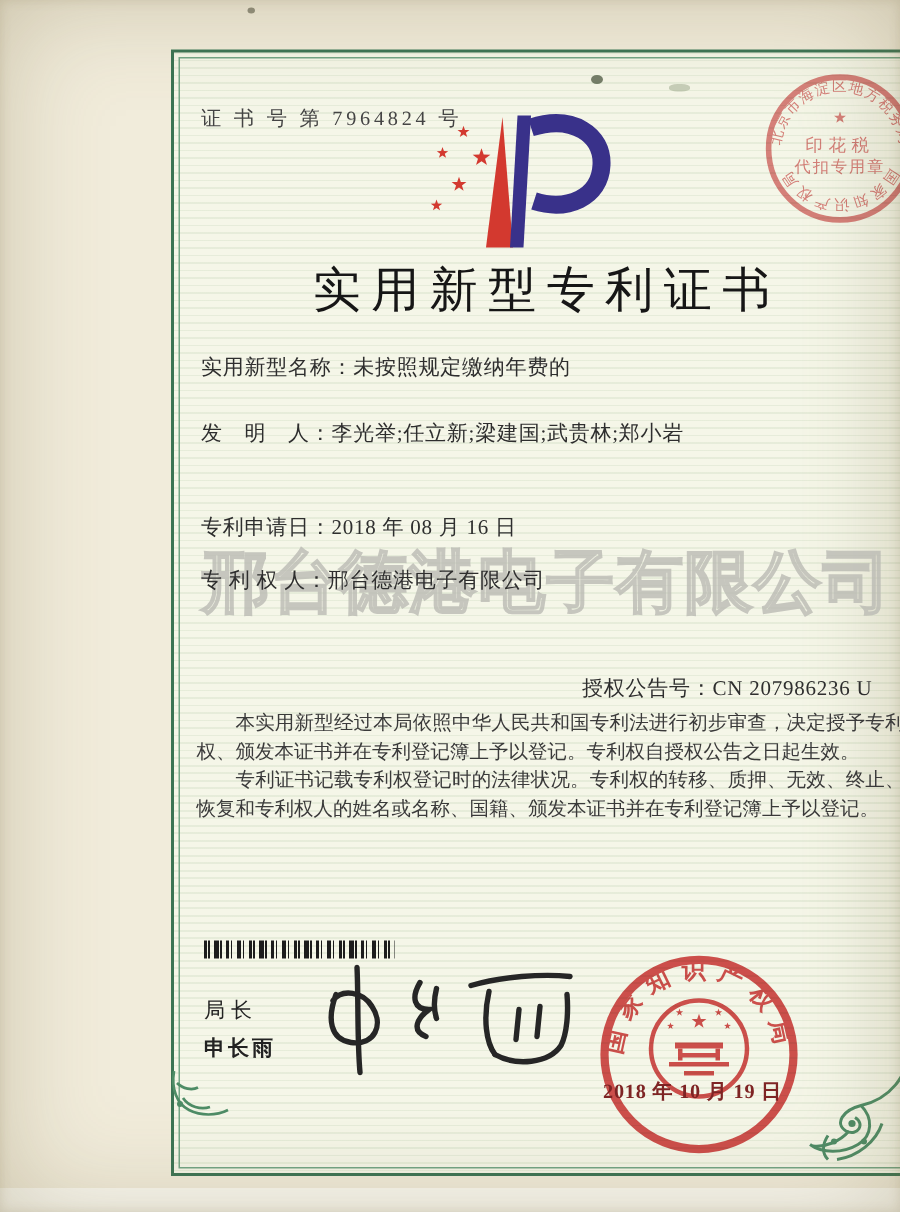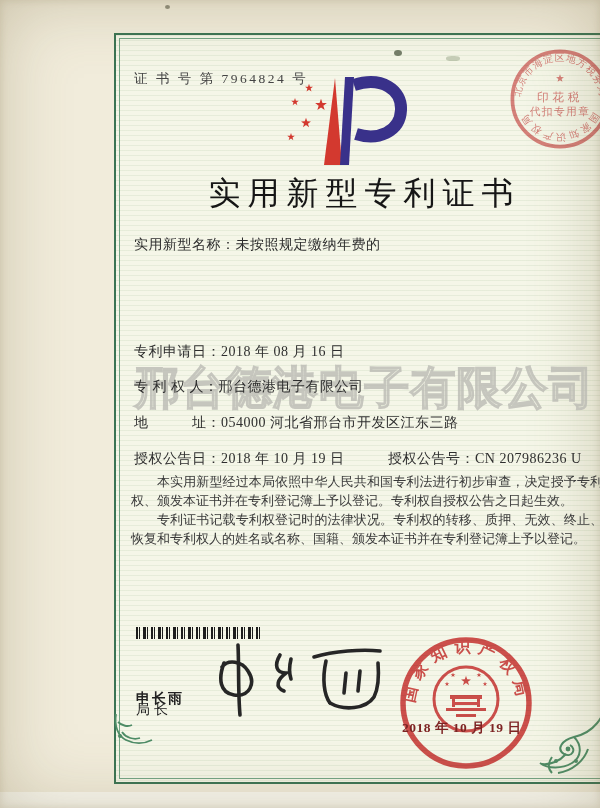--- a/index.html
+++ b/index.html
@@ -29,21 +29,21 @@
          -webkit-text-stroke:1.3px #bbbbb4;opacity:.8;z-index:1;white-space:nowrap;}
   .paras{left:15px;top:437px;width:472px;font-size:13px;line-height:19px;color:#3a3a3a;
          text-align:justify;z-index:2;}
   .paras p{margin:0;text-indent:2em;}
   .barcode{left:20px;top:592px;width:127px;height:12px;z-index:2;
          background:repeating-linear-gradient(90deg,
             #1c1c1c 0 2px, transparent 2px 3px,
             #1c1c1c 3px 4px, transparent 4px 7px,
             #1c1c1c 7px 10px, transparent 10px 11px,
             #1c1c1c 11px 12px, transparent 12px 15px);}
-  .director-title{left:20px;top:666px;font-size:14px;color:#222;letter-spacing:4px;text-align:right;}
+  .director-title{left:20px;top:630px;font-size:14px;color:#222;letter-spacing:4px;text-align:right;}
   .director-name{left:20px;top:655px;font-size:14px;color:#222;letter-spacing:2px;font-weight:bold;}
   .signature{left:78px;top:604px;z-index:4;}
   .office-seal{left:280px;top:598px;z-index:3;mix-blend-mode:multiply;opacity:.88;}
   .seal-date{left:286px;top:684px;font-size:13.5px;font-weight:bold;color:#7e2424;
          letter-spacing:.5px;white-space:nowrap;z-index:4;}
   .footer{left:0;top:722px;width:100%;text-align:center;font-size:12px;color:#333;
          letter-spacing:1px;}
   .tax-seal{left:388px;top:8px;mix-blend-mode:multiply;opacity:.68;z-index:2;}
   .logo{left:162px;top:39px;}
   .orn-br{right:3px;bottom:3px;}
@@ -99,31 +99,28 @@
       </g>
     </svg>
 
     <div class="abs title">实用新型专利证书</div>
 
     <div class="abs watermark">邢台德港电子有限公司</div>
 
     <div class="abs row" style="top:201px">
       <span class="lbl">实用新型名称：</span><span class="val">未按照规定缴纳年费的</span>
     </div>
+    <div class="abs row" style="top:245px">
+      <span class="lbl">发　明　人：</span><span class="val">李光举;任立新;梁建国;武贵林;郑小岩</span>
+    </div>
     <div class="abs row" style="top:308px">
       <span class="lbl">专利申请日：</span><span class="val">2018 年 08 月 16 日</span>
     </div>
     <div class="abs row" style="top:343px">
       <span class="lbl">专 利 权 人：</span><span class="val">邢台德港电子有限公司</span>
-    </div>
-    <div class="abs row" style="top:379px">
-      <span class="lbl">地　　　址：</span><span class="val">054000 河北省邢台市开发区江东三路</span>
-    </div>
-    <div class="abs row" style="top:415px">
-      <span class="lbl">授权公告日：</span><span class="val">2018 年 10 月 19 日</span>
     </div>
     <div class="abs grant-no">
       <span class="lbl">授权公告号：</span><span class="val">CN 207986236 U</span>
     </div>
 
     <div class="abs paras">
       <p>本实用新型经过本局依照中华人民共和国专利法进行初步审查，决定授予专利权、颁发本证书并在专利登记簿上予以登记。专利权自授权公告之日起生效。</p>
       <p>专利证书记载专利权登记时的法律状况。专利权的转移、质押、无效、终止、恢复和专利权人的姓名或名称、国籍、颁发本证书并在专利登记簿上予以登记。</p>
     </div>
 

